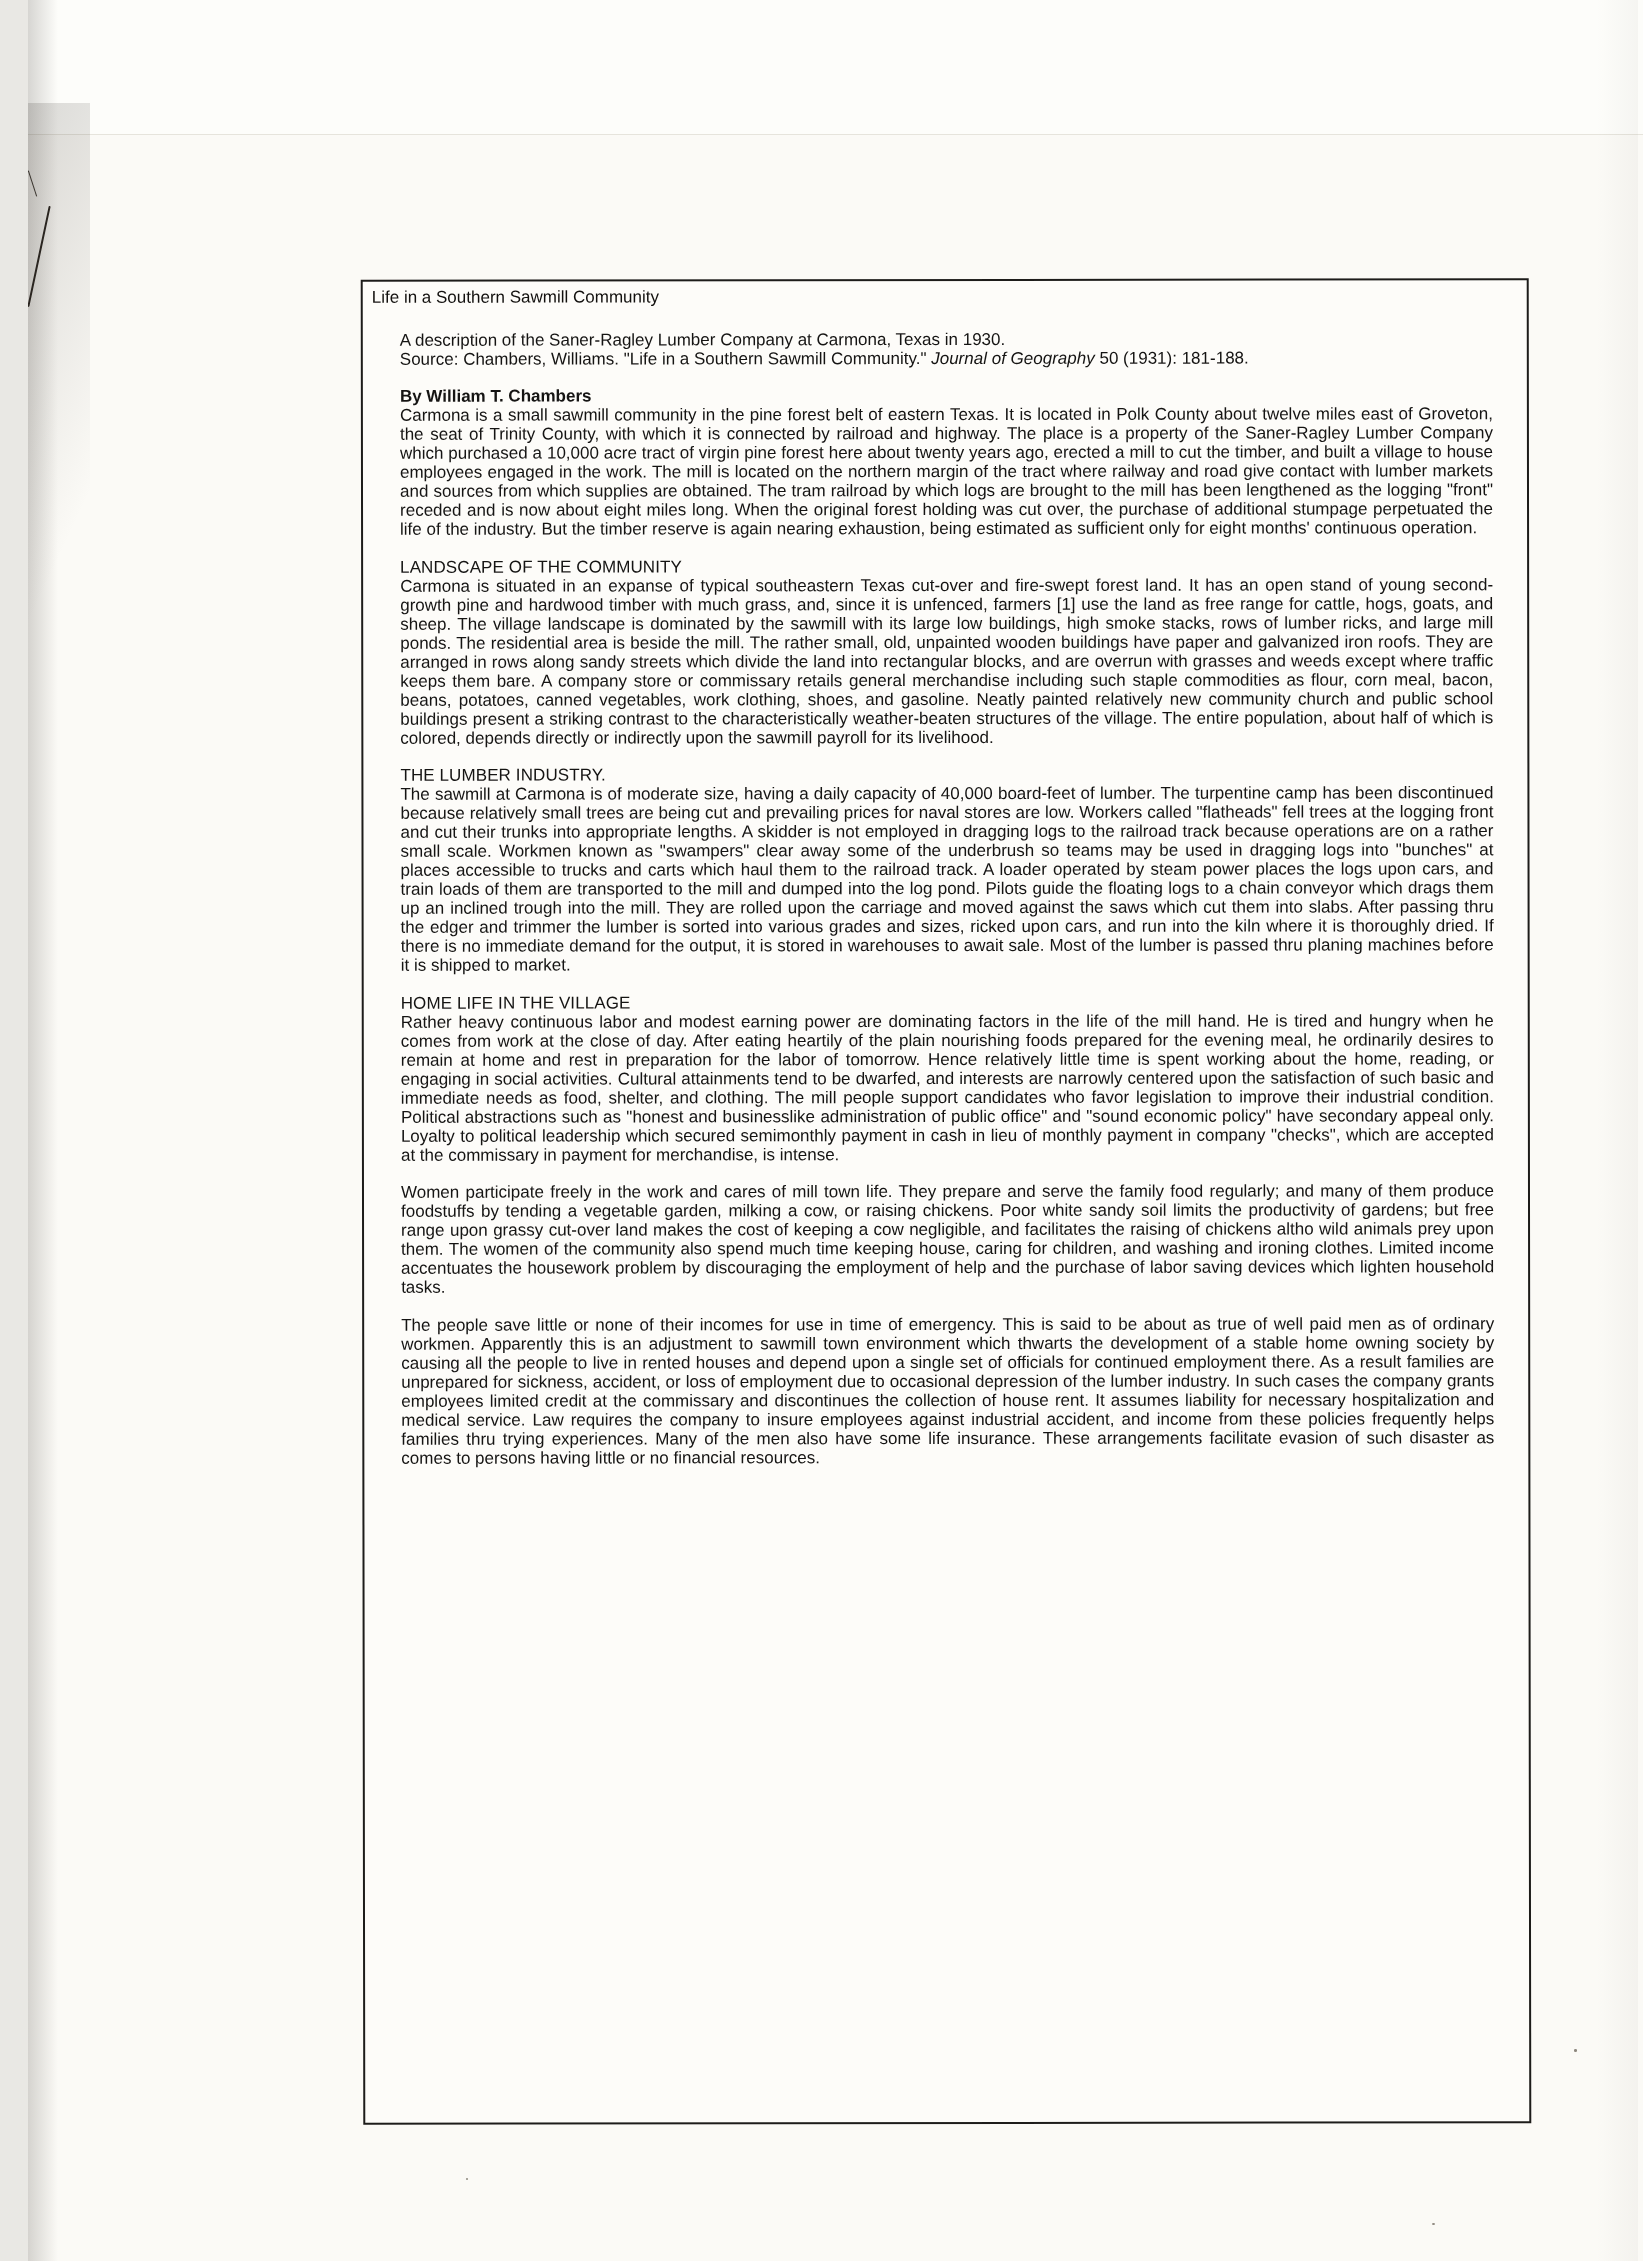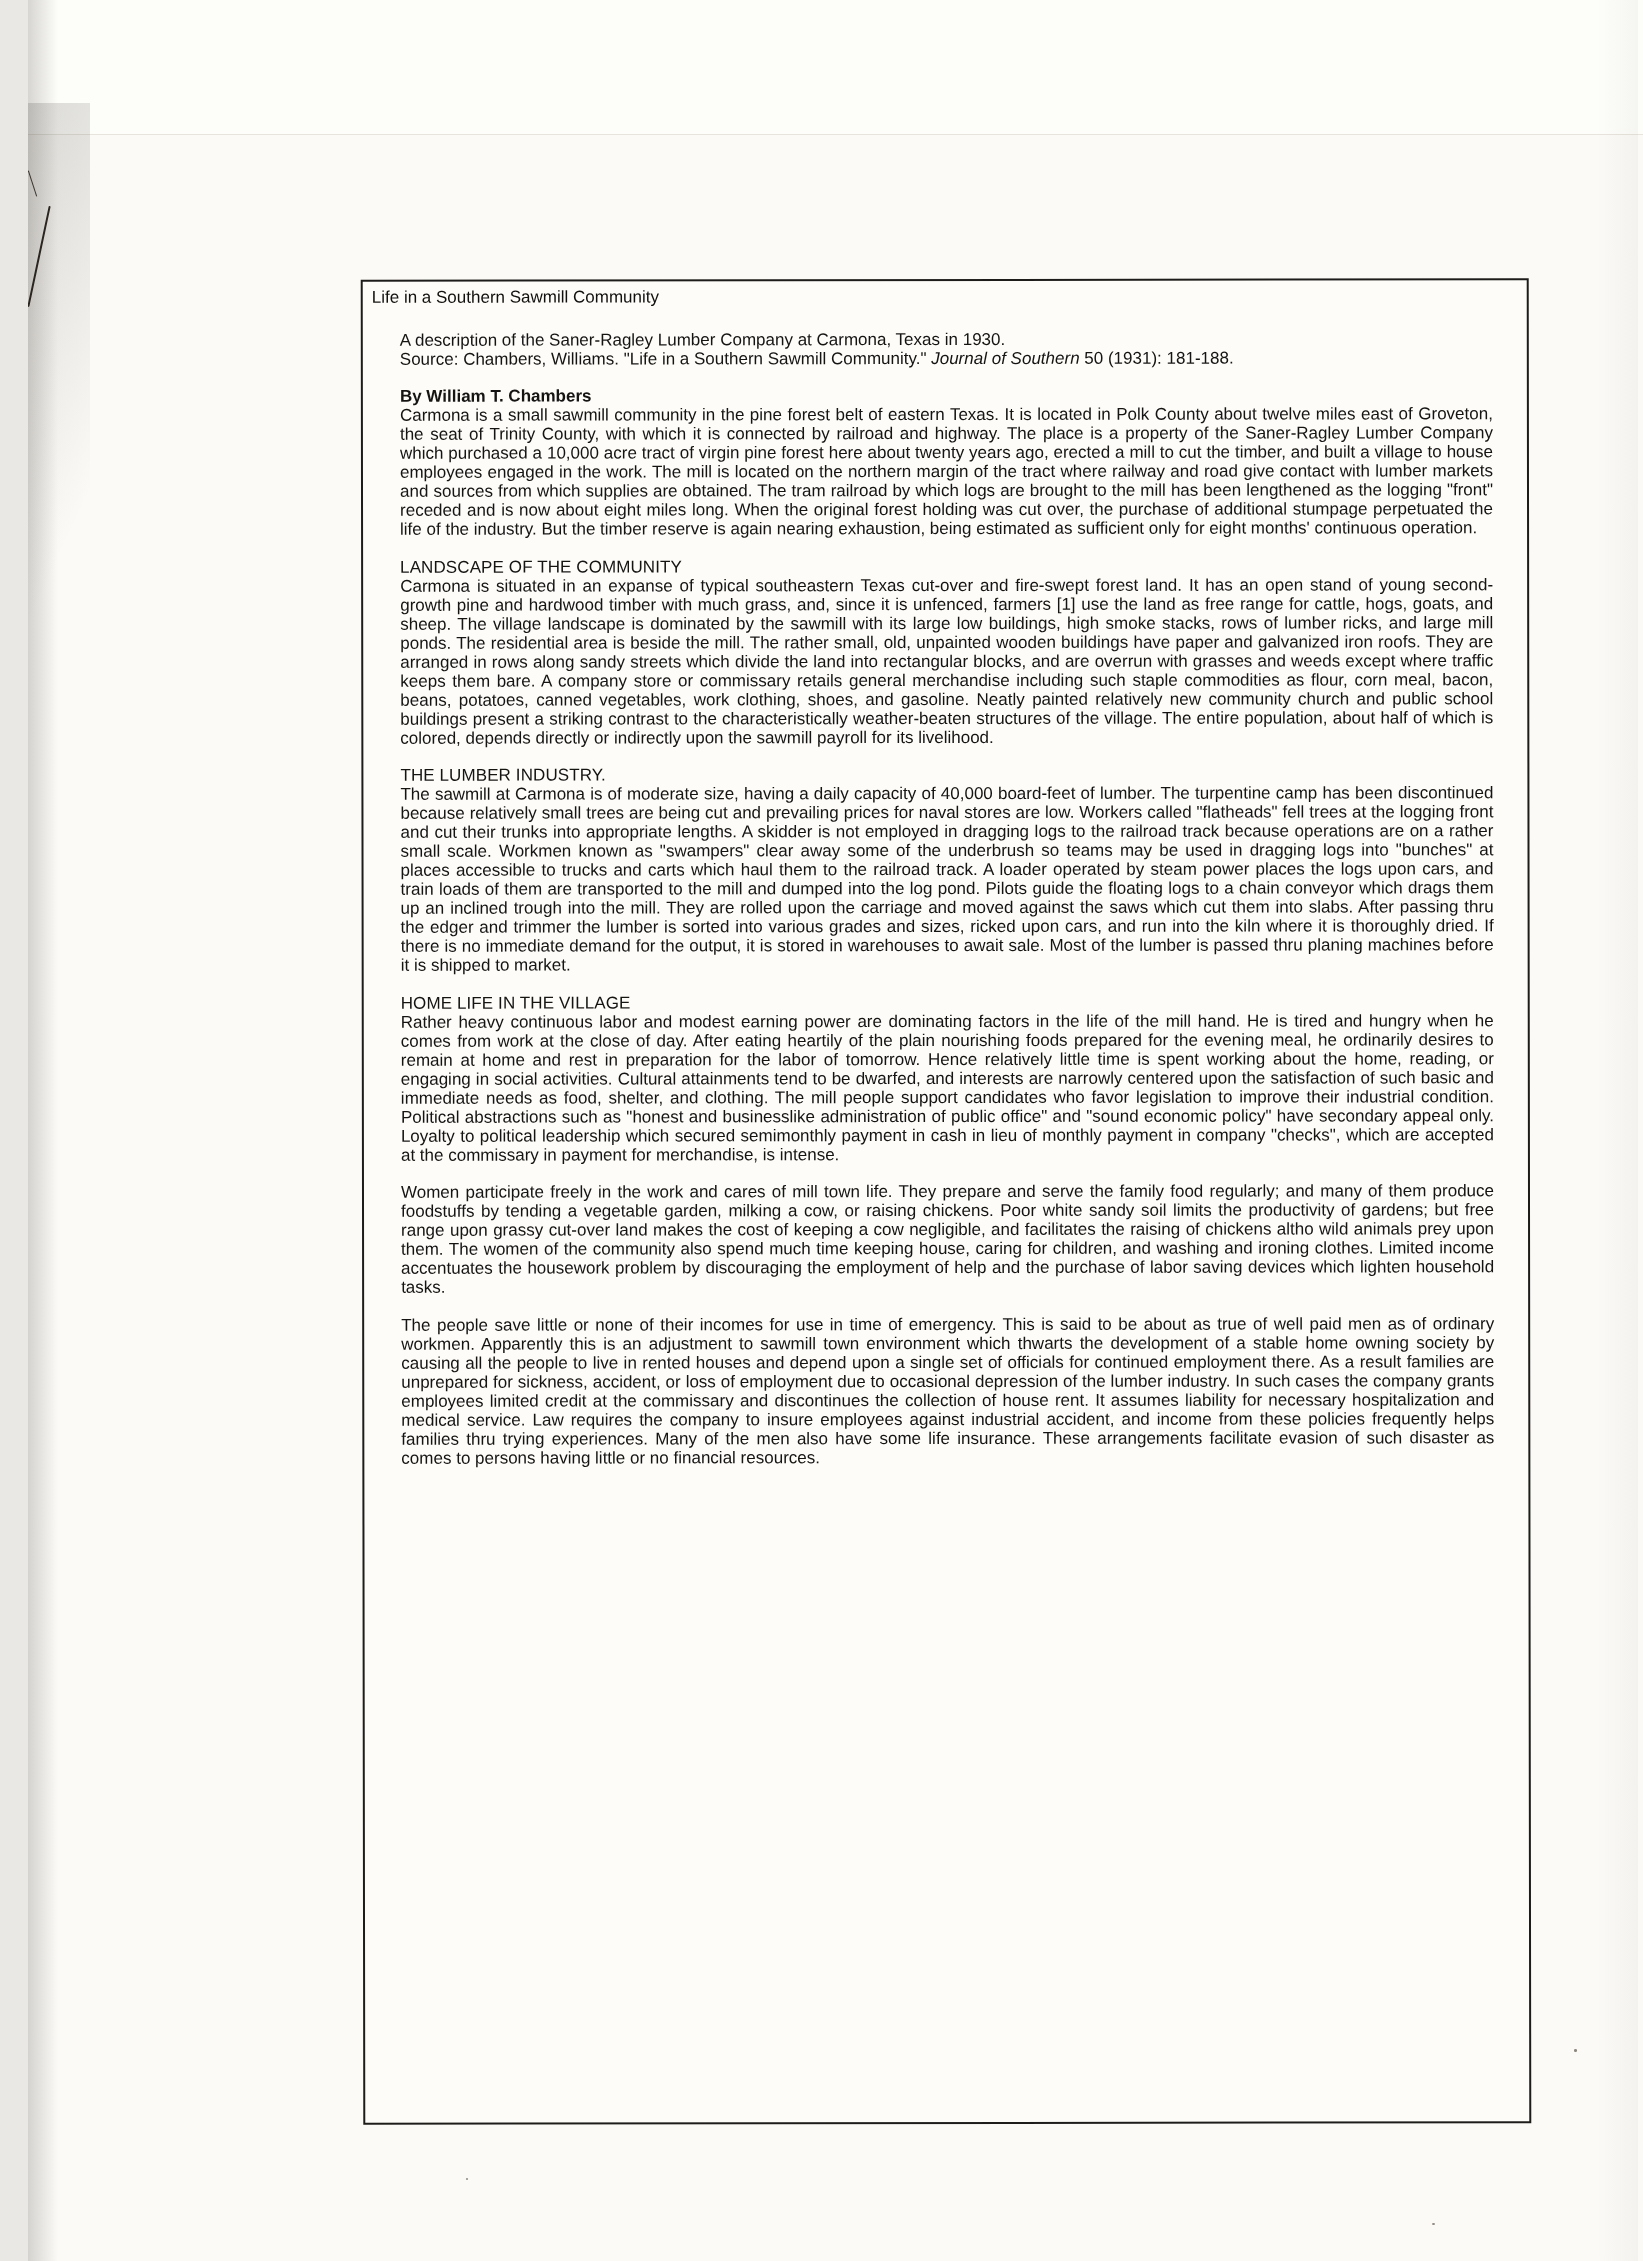--- a/index.html
+++ b/index.html
@@ -120,21 +120,21 @@
   <div class="speck s5"></div>
 
   <div class="frame">
 
     <div class="doc-title">Life in a Southern Sawmill Community</div>
 
     <div class="content">
 
       <p class="desc-line">A description of the Saner-Ragley Lumber Company at Carmona, Texas in 1930.</p>
 
-      <p class="source-line"><span>Source: Chambers, Williams. "Life in a Southern Sawmill Community." </span><i>Journal of Southern</i><span> 50 (1931): 181-188.</span></p>
+      <p class="source-line"><span>Source: Chambers, Williams. "Life in a Southern Sawmill Community." </span><i>Journal of Geography</i><span> 50 (1931): 181-188.</span></p>
 
       <div class="byline-block">
         <p class="byline">By William T. Chambers</p>
         <p class="para">Carmona is a small sawmill community in the pine forest belt of eastern Texas. It is located in Polk County about twelve miles east of Groveton, the seat of Trinity County, with which it is connected by railroad and highway. The place is a property of the Saner-Ragley Lumber Company which purchased a 10,000 acre tract of virgin pine forest here about twenty years ago, erected a mill to cut the timber, and built a village to house employees engaged in the work. The mill is located on the northern margin of the tract where railway and road give contact with lumber markets and sources from which supplies are obtained. The tram railroad by which logs are brought to the mill has been lengthened as the logging "front" receded and is now about eight miles long. When the original forest holding was cut over, the purchase of additional stumpage perpetuated the life of the industry. But the timber reserve is again nearing exhaustion, being estimated as sufficient only for eight months' continuous operation.</p>
       </div>
 
       <div class="section">
         <p class="heading">LANDSCAPE OF THE COMMUNITY</p>
         <p class="para">Carmona is situated in an expanse of typical southeastern Texas cut-over and fire-swept forest land. It has an open stand of young second-growth pine and hardwood timber with much grass, and, since it is unfenced, farmers [1] use the land as free range for cattle, hogs, goats, and sheep. The village landscape is dominated by the sawmill with its large low buildings, high smoke stacks, rows of lumber ricks, and large mill ponds. The residential area is beside the mill. The rather small, old, unpainted wooden buildings have paper and galvanized iron roofs. They are arranged in rows along sandy streets which divide the land into rectangular blocks, and are overrun with grasses and weeds except where traffic keeps them bare. A company store or commissary retails general merchandise including such staple commodities as flour, corn meal, bacon, beans, potatoes, canned vegetables, work clothing, shoes, and gasoline. Neatly painted relatively new community church and public school buildings present a striking contrast to the characteristically weather-beaten structures of the village. The entire population, about half of which is colored, depends directly or indirectly upon the sawmill payroll for its livelihood.</p>
       </div>

